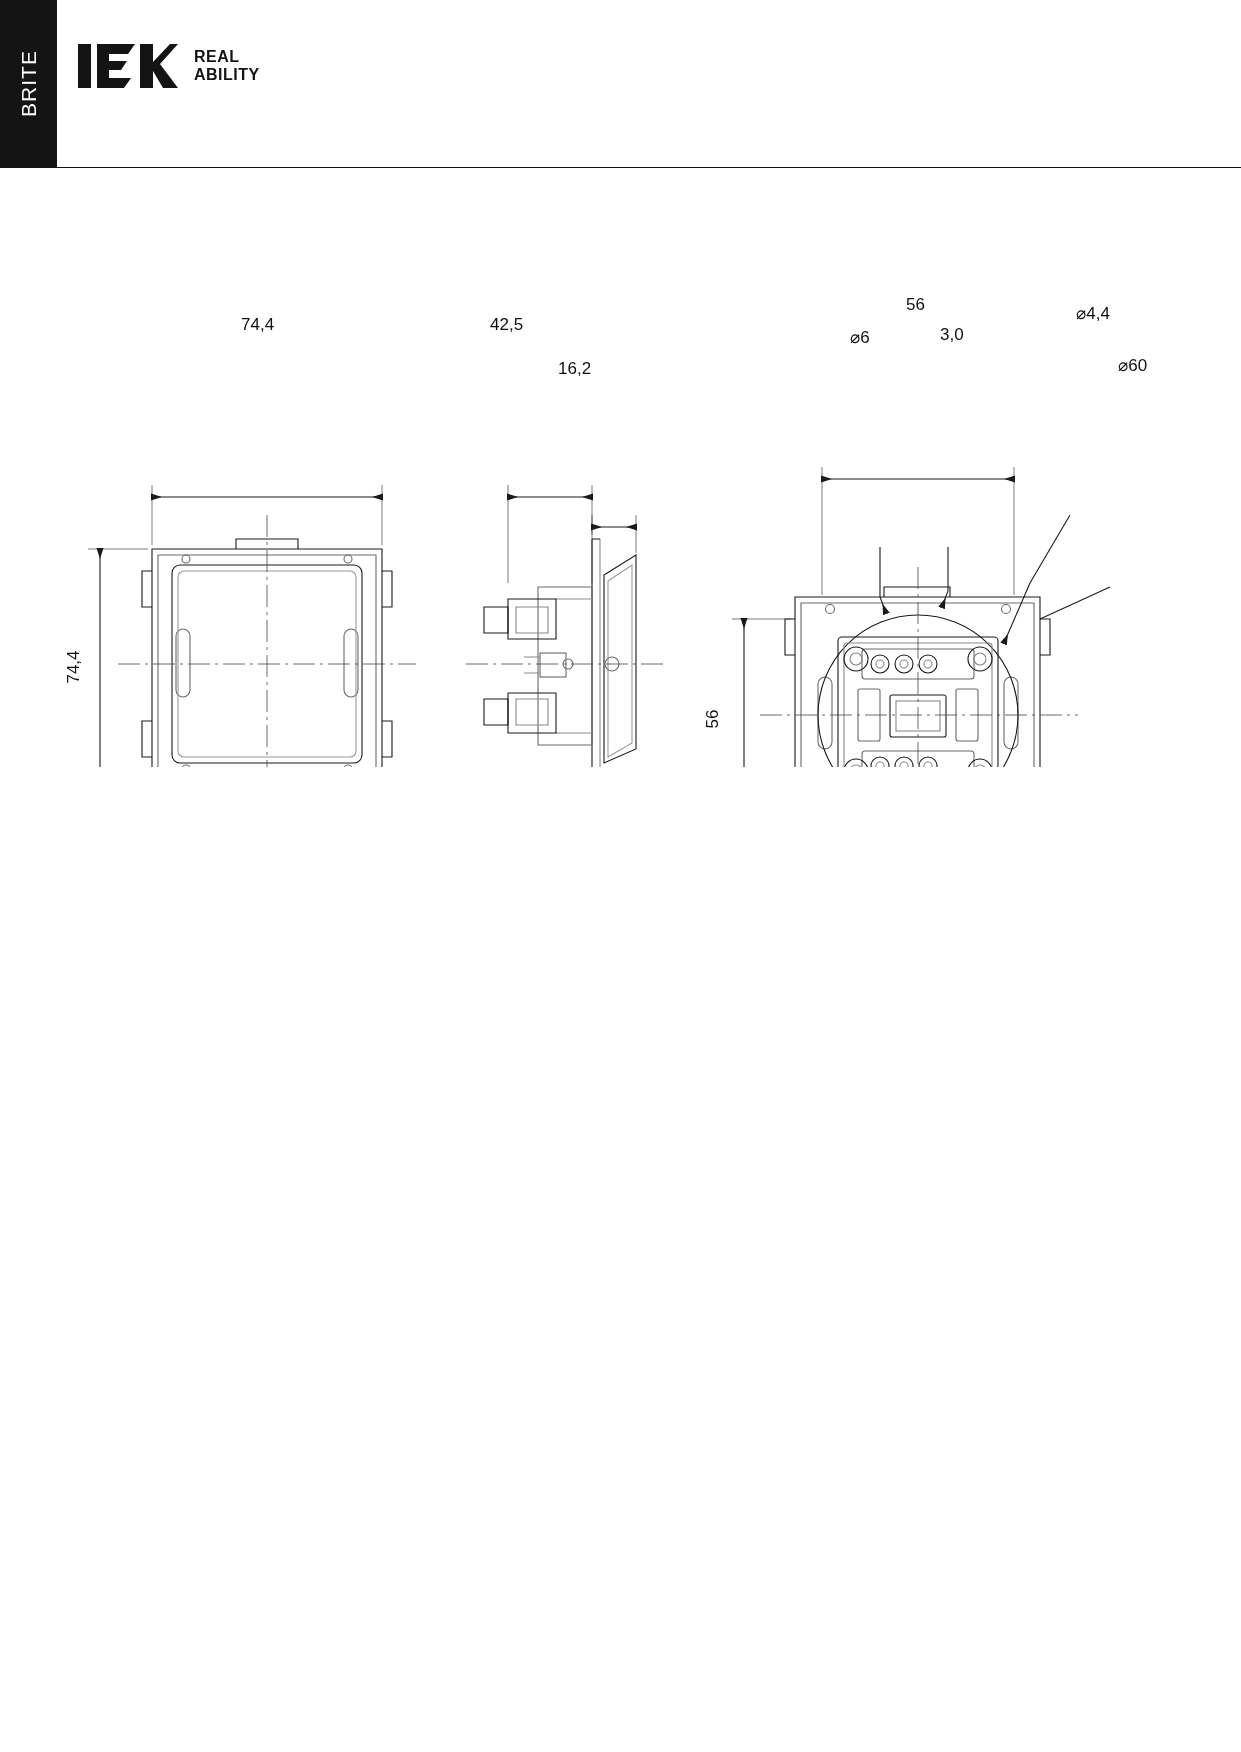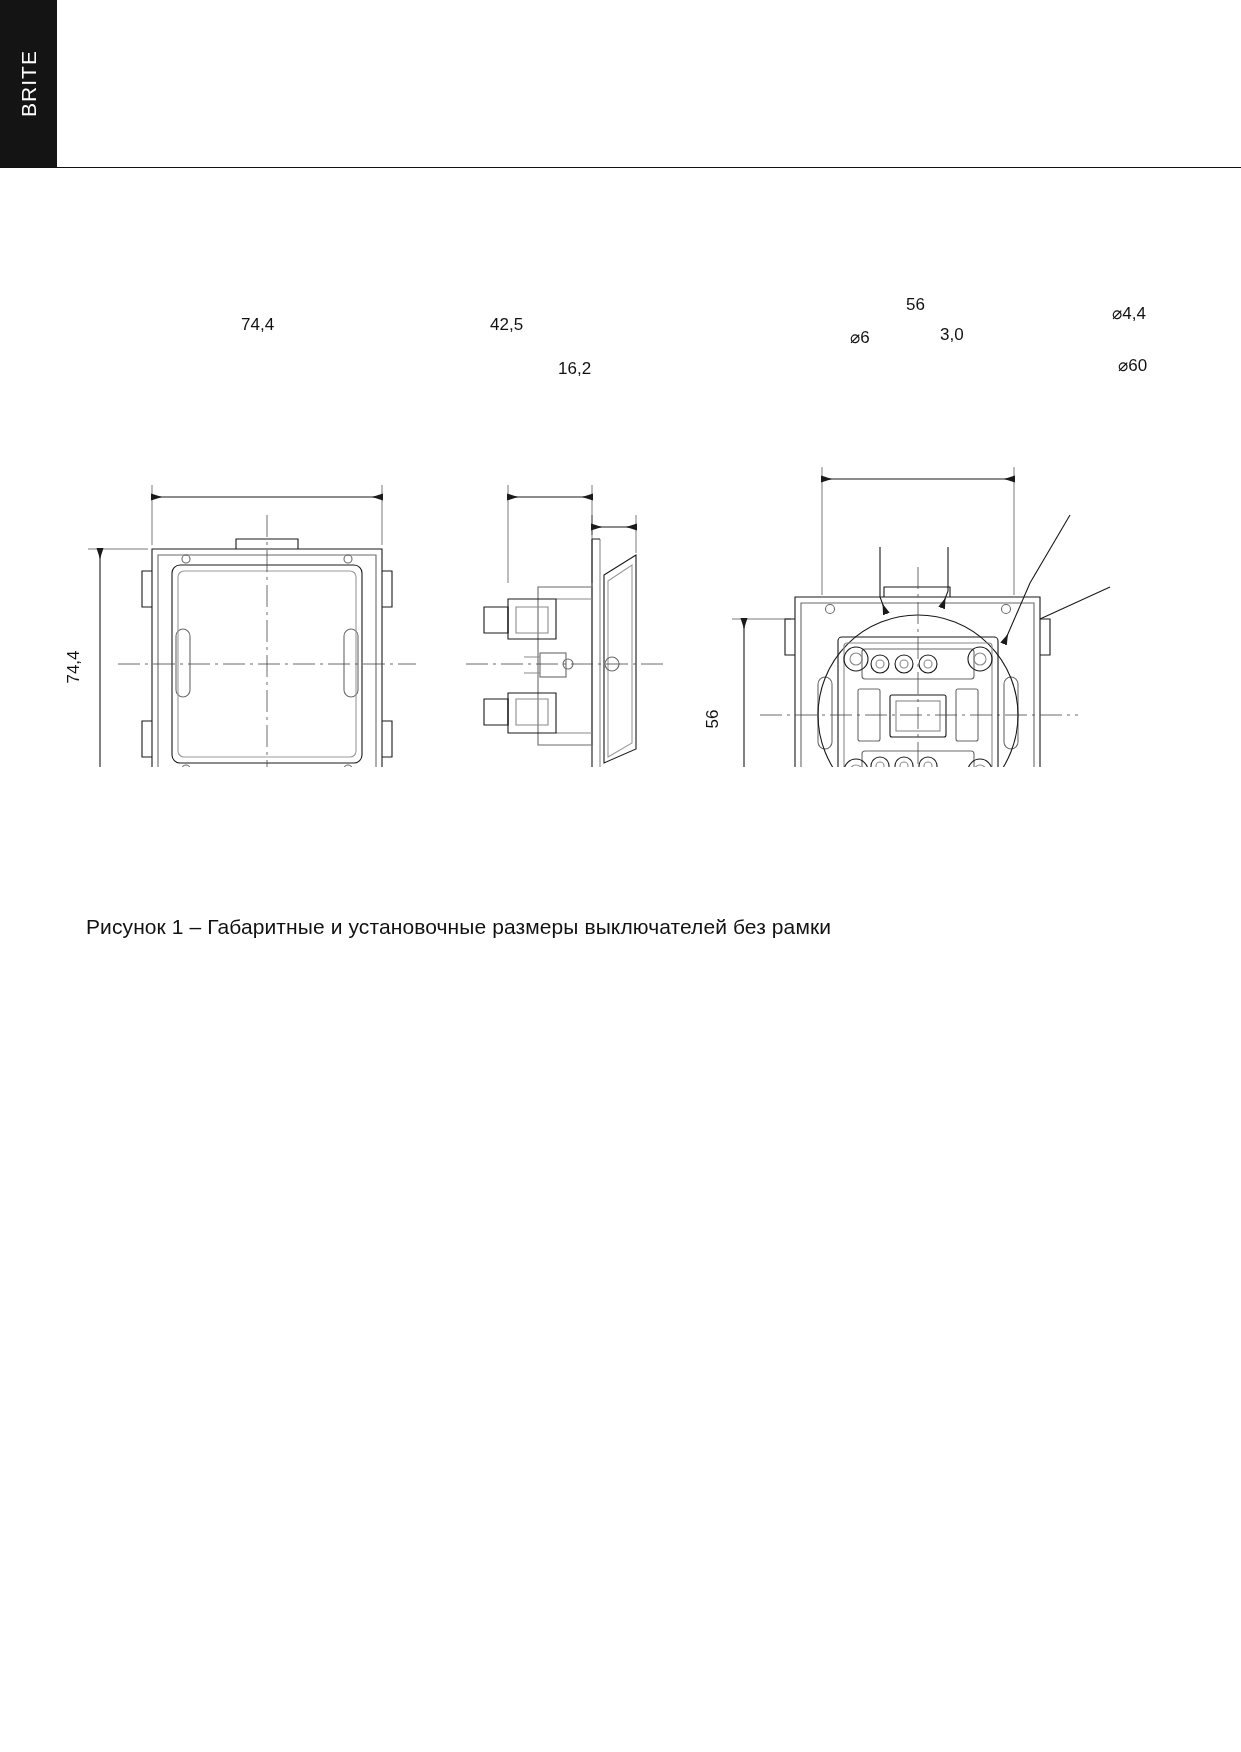--- a/index.html
+++ b/index.html
@@ -102,20 +102,36 @@
 </head>
 <body>
 
 <div class="page">
 
   <div class="header-band">
     <div class="brand-tab">
       <div class="brand-tab-label">BRITE</div>
     </div>
 
+    <div class="logo-block">
+      <div class="logo-mark">
+        <svg width="100" height="56" viewBox="0 0 100 56" xmlns="http://www.w3.org/2000/svg">
+
+          <rect x="0" y="6" width="13" height="44" fill="#141414"></rect>
+
+          <path d="M19 6 H57 L50 16 H31 V23 H49 L43 32 H31 V40 H53 L46 50 H19 Z" fill="#141414"></path>
+
+          <path d="M62 6 H75 V24 L92 6 H100 L82 26 L100 50 H85 L75 33 V50 H62 Z" fill="#141414"></path>
+        </svg>
+      </div>
+      <div class="logo-tag">
+        <div>REAL</div>
+        <div>ABILITY</div>
+      </div>
+    </div>
   </div>
 
   <div class="drawing">
     <svg width="1241" height="600" viewBox="0 0 1241 600" xmlns="http://www.w3.org/2000/svg">
       <defs>
         <marker id="arrIn" markerWidth="10" markerHeight="8" refX="9" refY="4" orient="auto">
           <path d="M0,4 L10,0.8 L10,7.2 Z" fill="#1a1a1a"></path>
         </marker>
         <marker id="arrOut" markerWidth="10" markerHeight="8" refX="1" refY="4" orient="auto">
           <path d="M10,4 L0,0.8 L0,7.2 Z" fill="#1a1a1a"></path>
@@ -277,19 +293,18 @@
     <div class="dim-label" style="left:241px; top:148px;">74,4</div>
     <div class="dim-label rot" style="left:57px; top:490px;">74,4</div>
 
     <div class="dim-label" style="left:490px; top:148px;">42,5</div>
     <div class="dim-label" style="left:558px; top:192px;">16,2</div>
 
     <div class="dim-label" style="left:906px; top:128px;">56</div>
     <div class="dim-label rot" style="left:704px; top:542px;">56</div>
     <div class="dim-label" style="left:850px; top:160px;">⌀6</div>
     <div class="dim-label" style="left:940px; top:158px;">3,0</div>
-    <div class="dim-label" style="left:1076px; top:136px;margin-left:36px;">⌀4,4</div>
+    <div class="dim-label" style="left:1076px; top:136px;">⌀4,4</div>
     <div class="dim-label" style="left:1118px; top:188px;">⌀60</div>
   </div>
 
-  <div class="caption">Рисунок 1 – Габаритные и установочные размеры выключателей без рамки</div>
 
 </div>
 
 </body></html>

